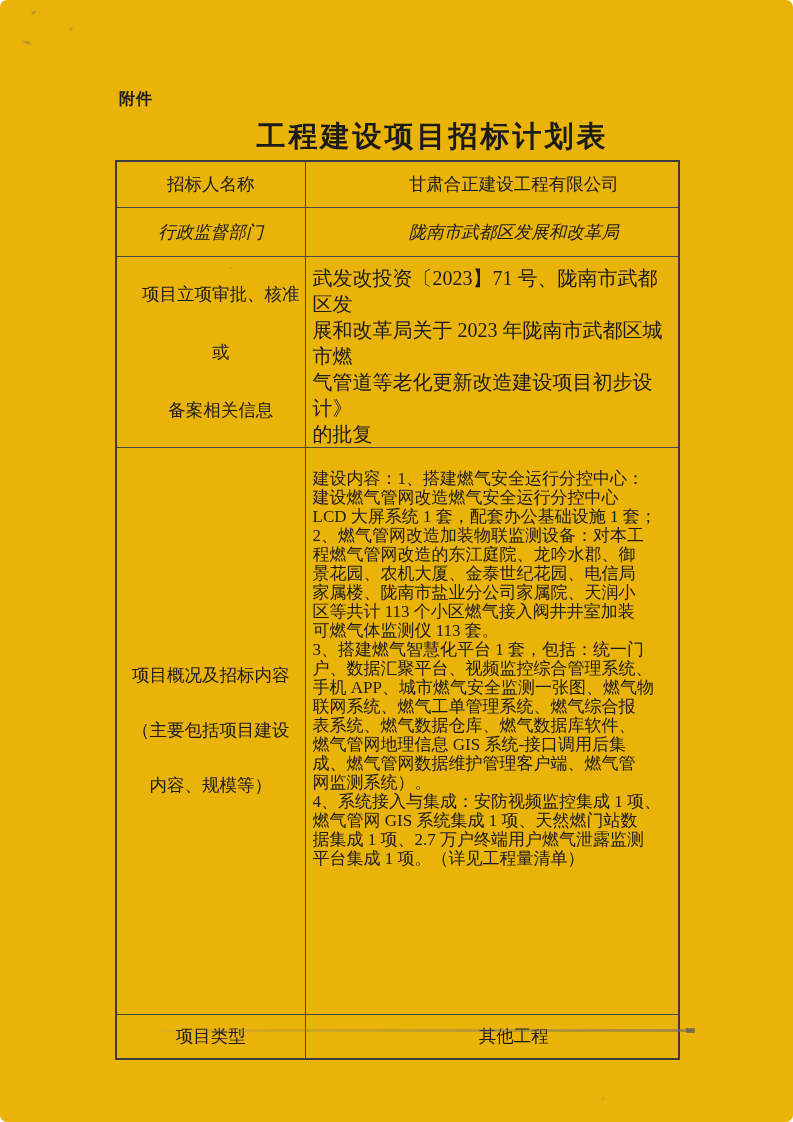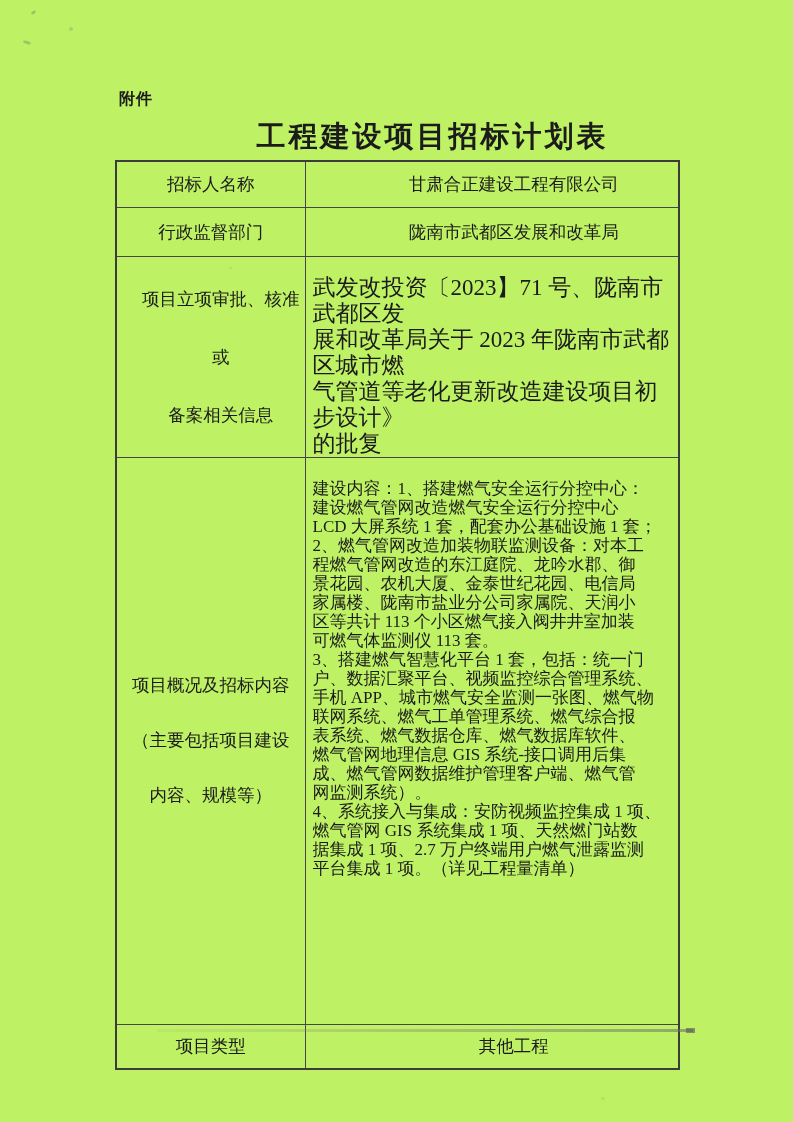--- a/index.html
+++ b/index.html
@@ -4,21 +4,21 @@
 <style>
   * { margin: 0; padding: 0; box-sizing: border-box; }
   html, body { background: #ffffff; }
   body {
     width: 793px; height: 1122px;
     position: relative;
     font-family: "Liberation Serif", "DejaVu Serif", serif;
     color: #1b1b1b;
     overflow: hidden;
   }
-  .page { position: absolute; inset: 0; background: #bef264; }
+  .page { position: absolute; inset: 0; background: #eab308; border-radius: 7px; }
 
   .attachment {
     position: absolute; left: 119px; top: 89px;
     font-size: 16px; font-weight: bold; letter-spacing: 1px;
     white-space: pre-line;
   }
   .doc-title {
     position: absolute; left: 250px; top: 117px; width: 365px;
     font-size: 29px; font-weight: bold; letter-spacing: 3px;
     text-align: center; white-space: nowrap;
@@ -39,28 +39,28 @@
   }
   .col-label { width: 189px; }
   .col-value { width: 374px; }
 
   td.label-cell { text-align: center; }
   td.value-cell-center { text-align: center; padding-left: 44px; }
   td.value-cell-left { text-align: left; vertical-align: top; }
 
   tr.r1 { height: 46px; }
   tr.r2 { height: 57px; }
-  tr.r3 { height: 49px; }
+  tr.r3 { height: 49px; font-style: italic; }
   tr.r4 { height: 106px; }
   tr.r5 { height: 567px; }
   tr.r6 { height: 45px; }
 
   tr.r2 td.value-cell-center { line-height: 27px; }
   tr.r4 td.label-cell { line-height: 58px; padding-left: 20px; }
-  tr.r4 td.value-cell-left { font-size: 23px; line-height: 26px; padding: 18px 4px 0 7px; }
+  tr.r4 td.value-cell-left { font-size: 20px; line-height: 26px; padding: 8px 4px 0 7px; }
   tr.r5 td.label-cell { line-height: 55px; }
   tr.r5 td.value-cell-left { font-size: 17px; line-height: 19px; padding: 2px 3px 0 7px; }
   tr.r5 td.value-cell-left .clip { max-height: 563px; overflow: hidden; }
 
   
   .speck { position: absolute; background: rgba(110,110,110,0.35); border-radius: 50%; }
   .speck.s1 { left: 31px; top: 11px; width: 5px; height: 3px; transform: rotate(-30deg); }
   .speck.s2 { left: 69px; top: 27px; width: 4px; height: 4px; opacity: .7; }
   .speck.s3 { left: 23px; top: 41px; width: 8px; height: 3px; transform: rotate(18deg); }
   .speck.s4 { left: 229px; top: 267px; width: 3px; height: 2px; opacity: .5; }

